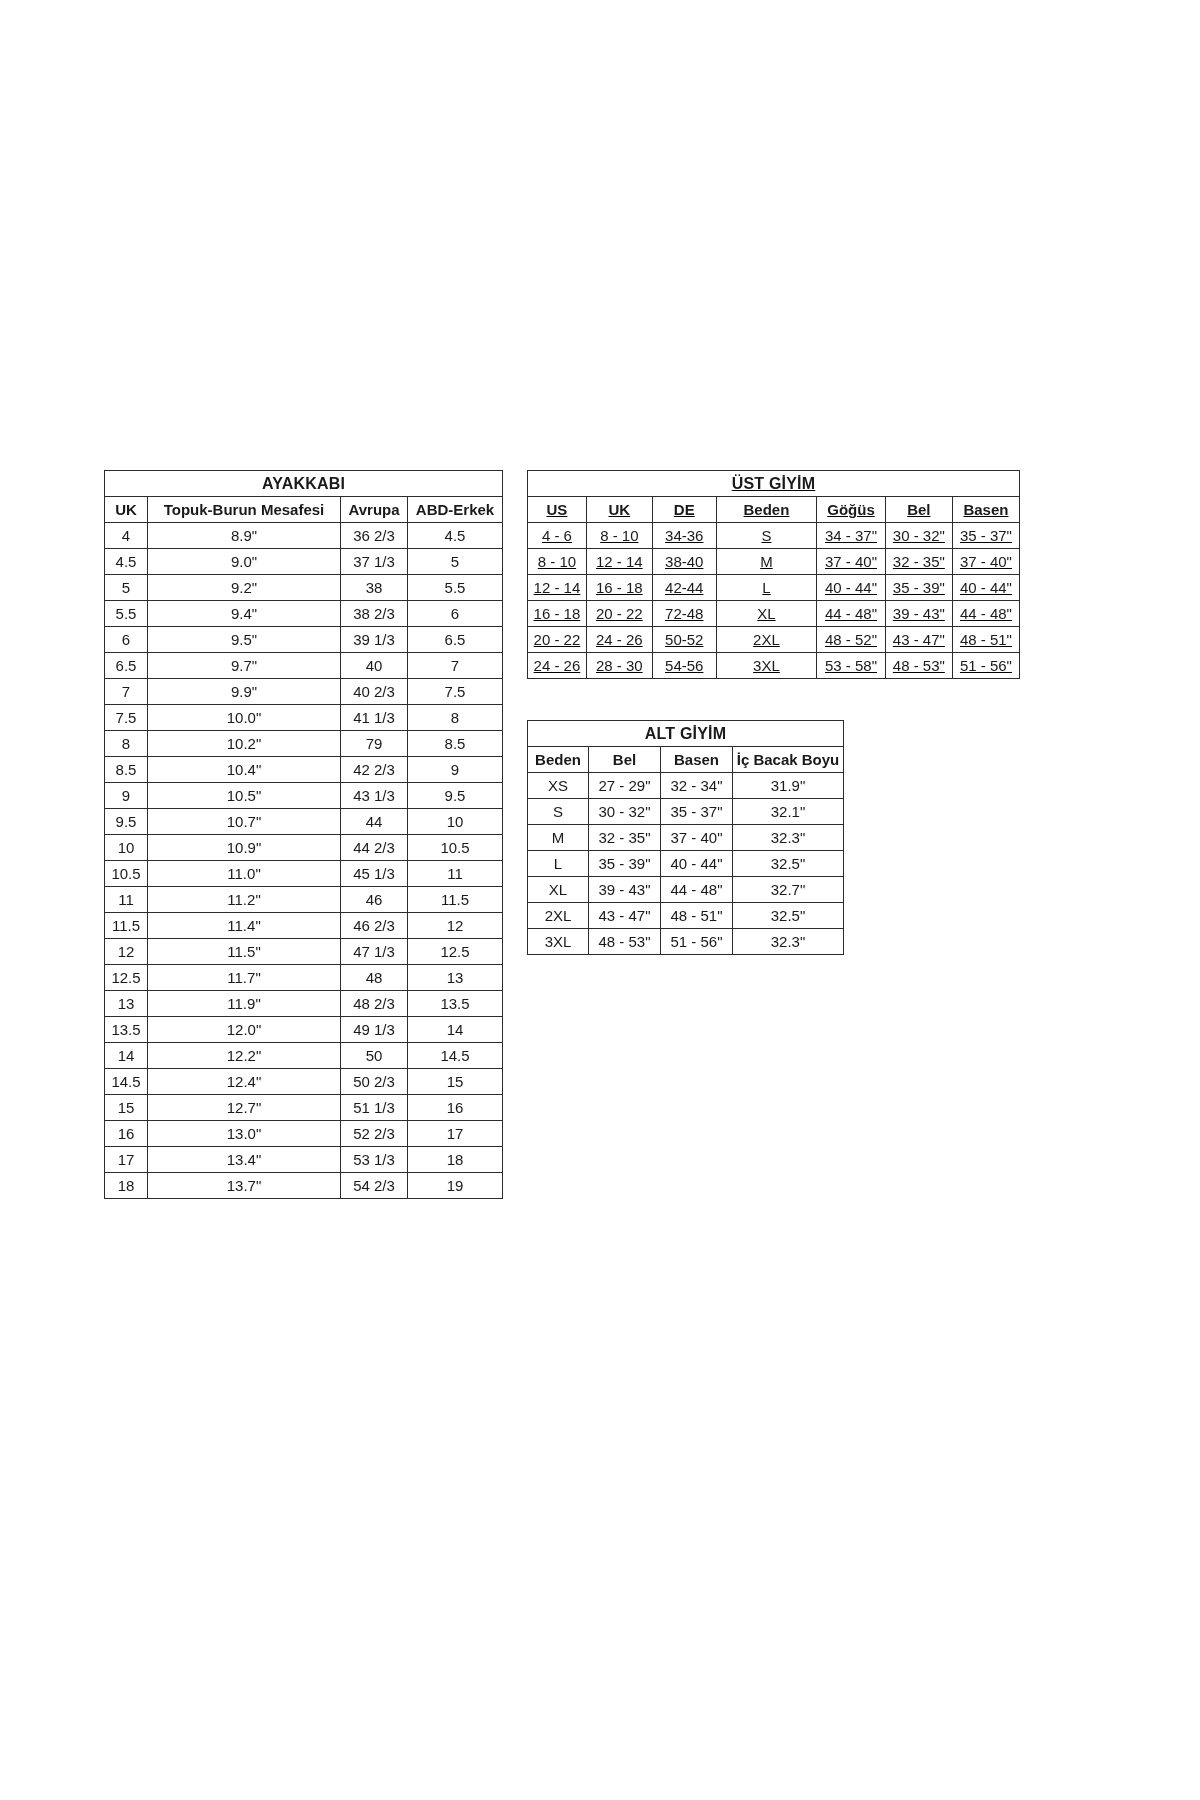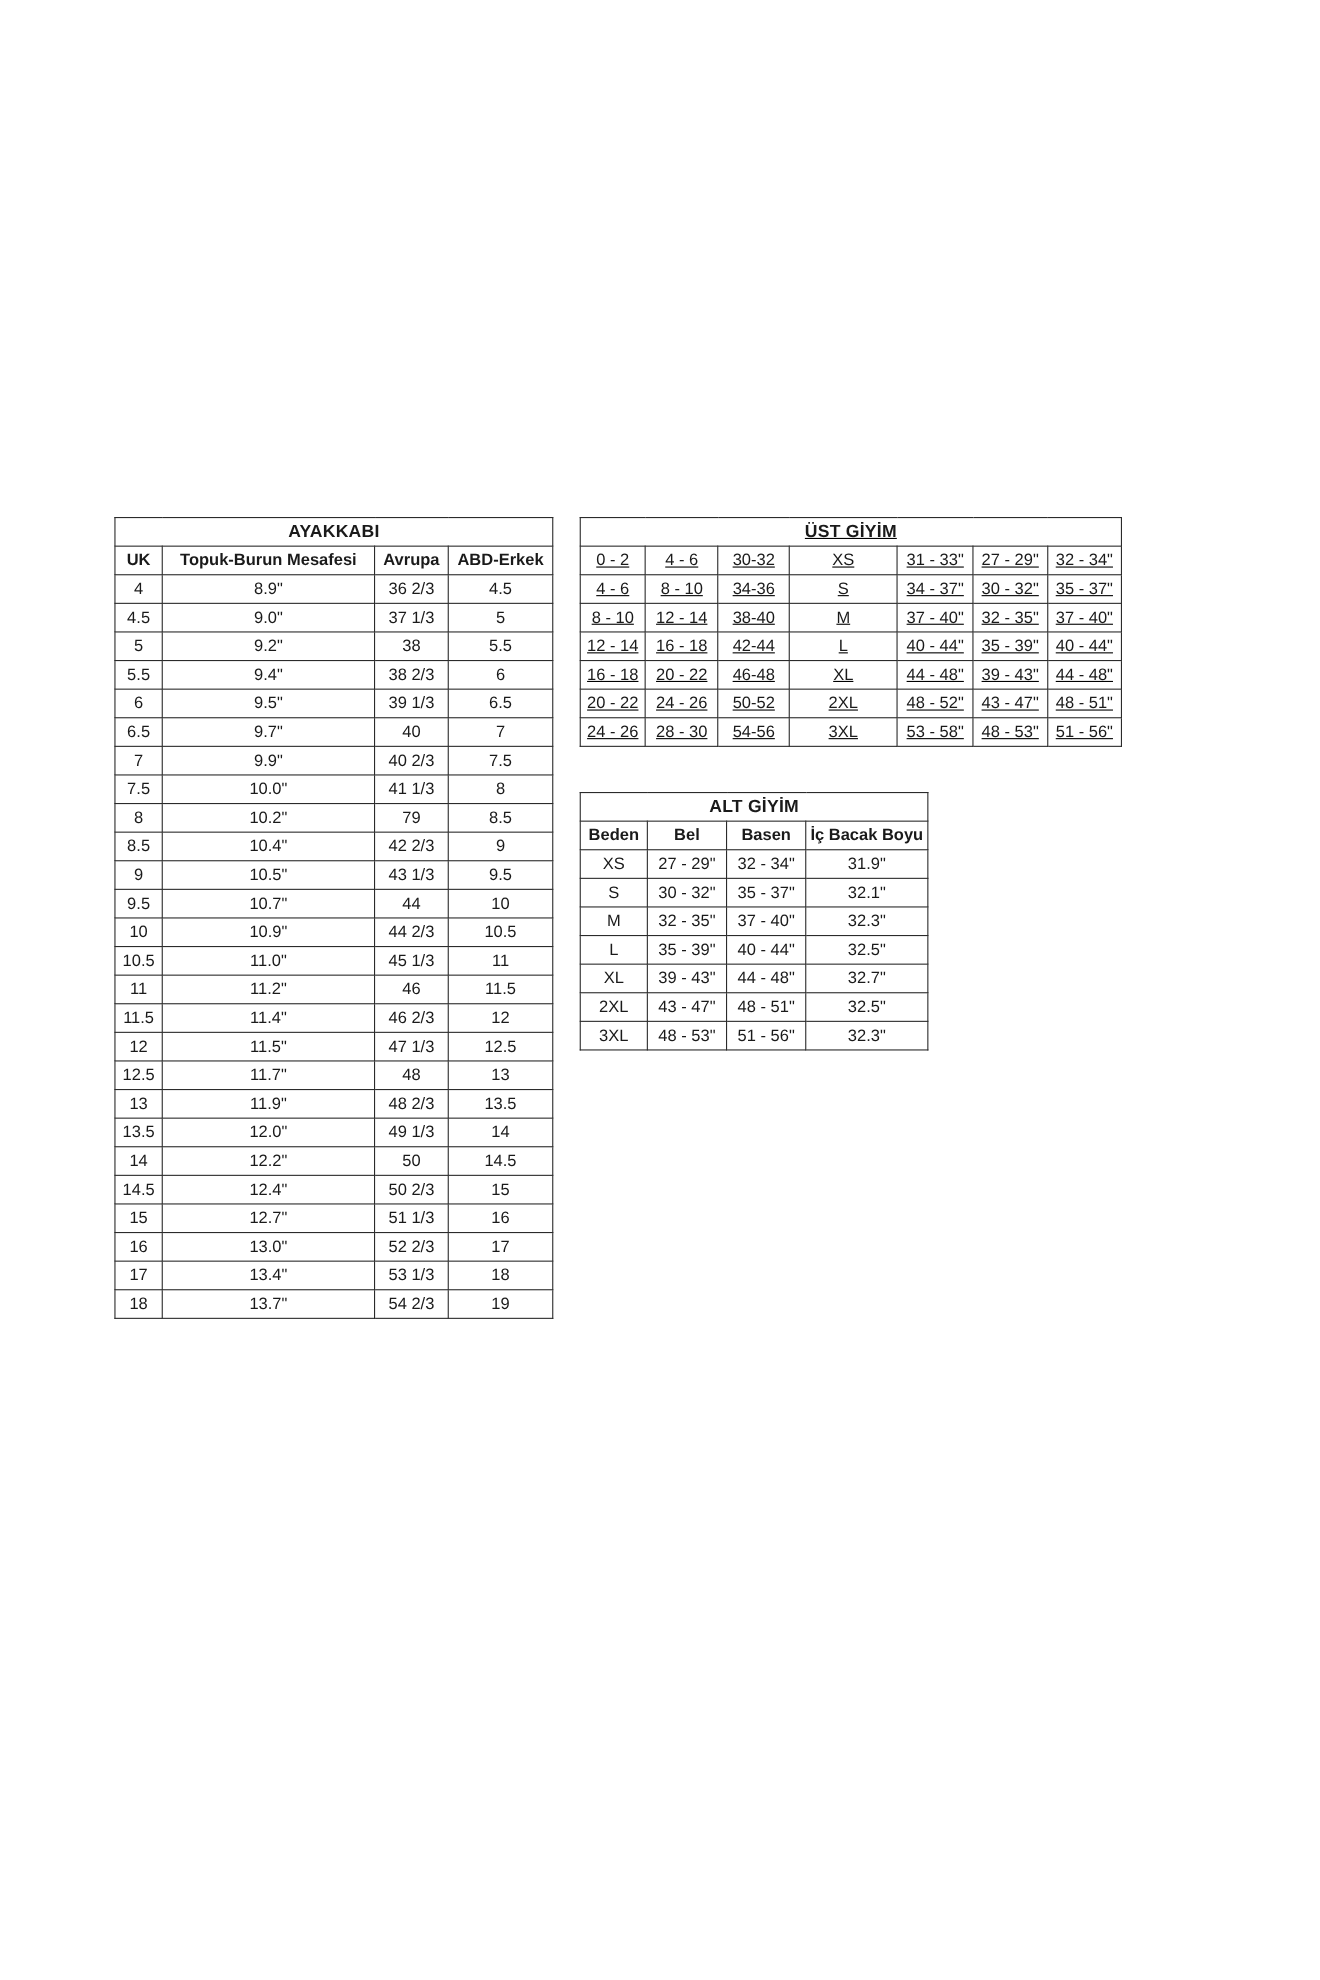--- a/index.html
+++ b/index.html
@@ -231,31 +231,31 @@
       <col style="width:70px">
       <col style="width:115px">
       <col style="width:72px">
       <col style="width:70px">
       <col style="width:70px">
     </colgroup>
   <thead>
         <tr>
           <th colspan="7" class="title">ÜST GİYİM</th>
         </tr>
+        <tr>
+          <th>US</th>
+          <th>UK</th>
+          <th>DE</th>
+          <th>Beden</th>
+          <th>Göğüs</th>
+          <th>Bel</th>
+          <th>Basen</th>
+        </tr>
       </thead>
       <tbody>
-        <tr>
-          <td>0 - 2</td>
-          <td>4 - 6</td>
-          <td>30-32</td>
-          <td>XS</td>
-          <td>31 - 33"</td>
-          <td>27 - 29"</td>
-          <td>32 - 34"</td>
-        </tr>
         <tr>
           <td>4 - 6</td>
           <td>8 - 10</td>
           <td>34-36</td>
           <td>S</td>
           <td>34 - 37"</td>
           <td>30 - 32"</td>
           <td>35 - 37"</td>
         </tr>
         <tr>
@@ -272,21 +272,21 @@
           <td>16 - 18</td>
           <td>42-44</td>
           <td>L</td>
           <td>40 - 44"</td>
           <td>35 - 39"</td>
           <td>40 - 44"</td>
         </tr>
         <tr>
           <td>16 - 18</td>
           <td>20 - 22</td>
-          <td>46-48</td>
+          <td>72-48</td>
           <td>XL</td>
           <td>44 - 48"</td>
           <td>39 - 43"</td>
           <td>44 - 48"</td>
         </tr>
         <tr>
           <td>20 - 22</td>
           <td>24 - 26</td>
           <td>50-52</td>
           <td>2XL</td>

